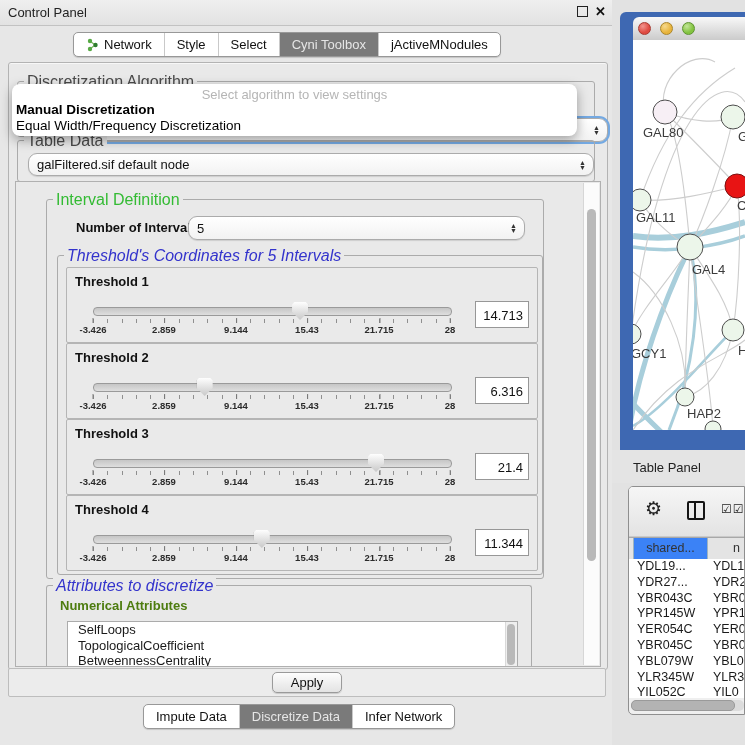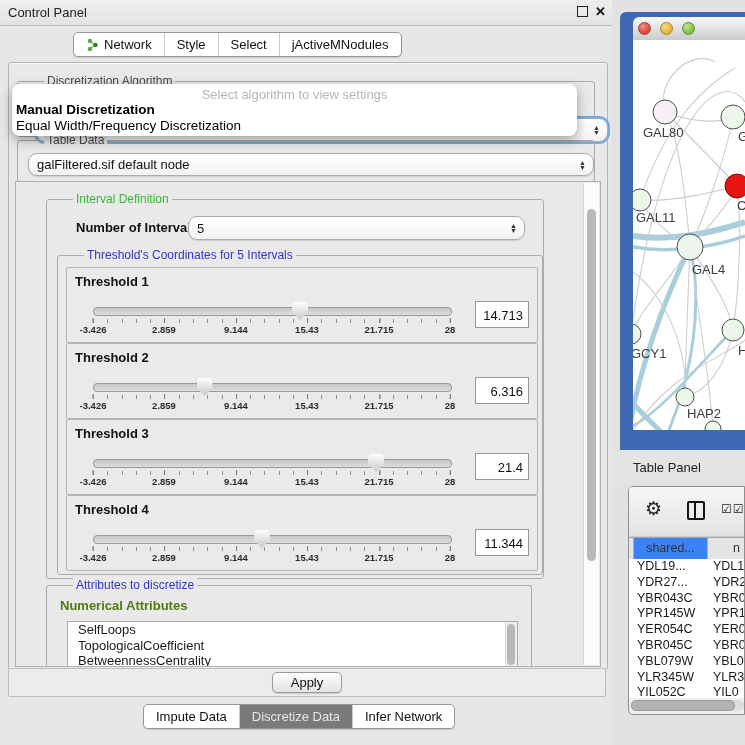--- a/index.html
+++ b/index.html
@@ -20,24 +20,24 @@
     display:flex;align-items:center;gap:5px;white-space:nowrap;}
   .seg:first-child{border-left:none;}
   .seg.sel{background:#7a7a7a;color:#e6e6e6;}
   .top-tabs{left:73px;top:32px;}
   .bottom-tabs{left:143px;top:704px;}
   .main-inset{position:absolute;left:8px;top:62px;width:598px;height:606px;
     border:1px solid #b3b3b3;border-radius:3px;background:#e9e9e9;
     box-shadow:inset 0 1px 0 #f7f7f7;}
   .group{position:absolute;border:1px solid #ababab;border-radius:3px;}
   .group-title{position:absolute;top:-8px;left:6px;background:#e9e9e9;
-    padding:0 3px;font-size:12px;line-height:15px;white-space:nowrap;margin-left:20px;}
+    padding:0 3px;font-size:16px;line-height:15px;white-space:nowrap;}
   .gt-gray{color:#4a4a4a;}
   .gt-green{color:#33bb33;}
-  .gt-blue{color:#3333cc;}
+  .gt-blue{color:#3333cc;font-style:italic;}
   .combo{position:absolute;background:linear-gradient(#ffffff,#f2f2f2);
     border:1px solid #ababab;border-radius:9px;font-size:13px;color:#111;
     display:flex;align-items:center;padding-left:8px;box-shadow:0 1px 1px rgba(0,0,0,.12);}
   .stepper{position:absolute;right:7px;top:50%;transform:translateY(-50%);
     display:flex;flex-direction:column;line-height:5px;}
   .stepper span{font-size:7px;color:#333;height:5px;}
   .algo-combo{left:18px;top:36px;width:562px;height:22px;
     outline:2.5px solid #74a9e2;outline-offset:0;}
   
   .viewport{position:absolute;left:6px;top:118px;width:584px;height:484px;
@@ -147,20 +147,23 @@
           <circle cx="9.5" cy="7" r="2.2" fill="#2f7d2f"></circle>
         </svg>
         <span>Network</span>
       </div>
       <div class="seg">
           <span>Style</span>
         </div>
       <div class="seg">
           <span>Select</span>
         </div>
+      <div class="seg sel">
+          <span>Cyni Toolbox</span>
+        </div>
       <div class="seg">
           <span>jActiveMNodules</span>
         </div>
     </div>
 
     <div class="main-inset">
 
       <div class="group" style="left:8px;top:18px;width:576px;height:54px;">
         <span class="group-title gt-gray">Discretization Algorithm</span>
         <div class="combo algo-combo">

